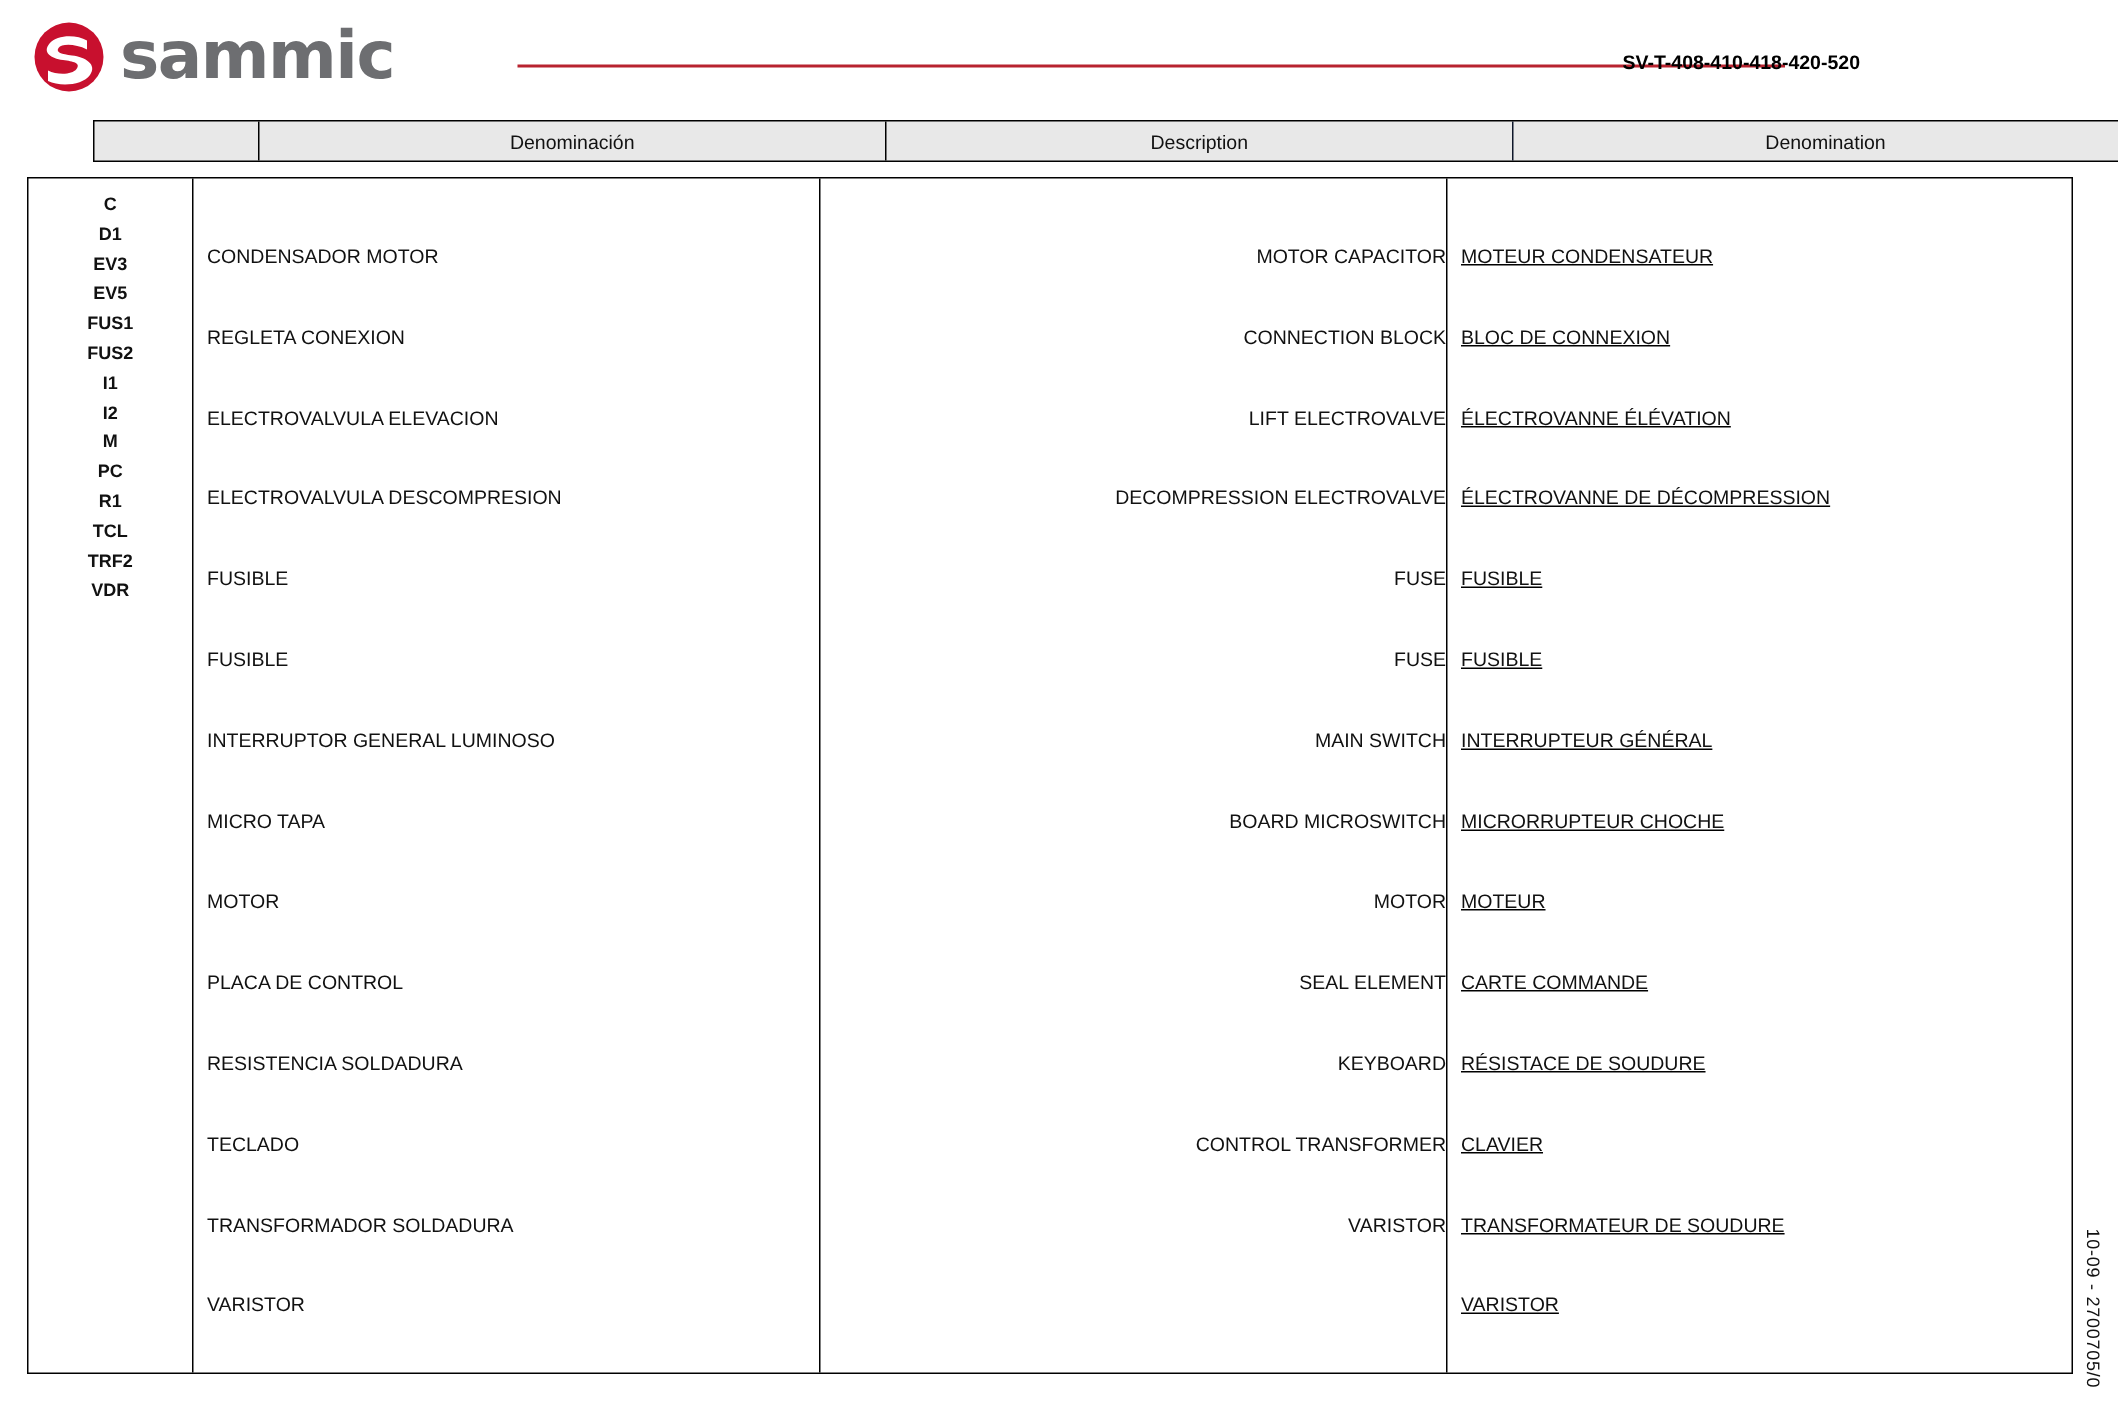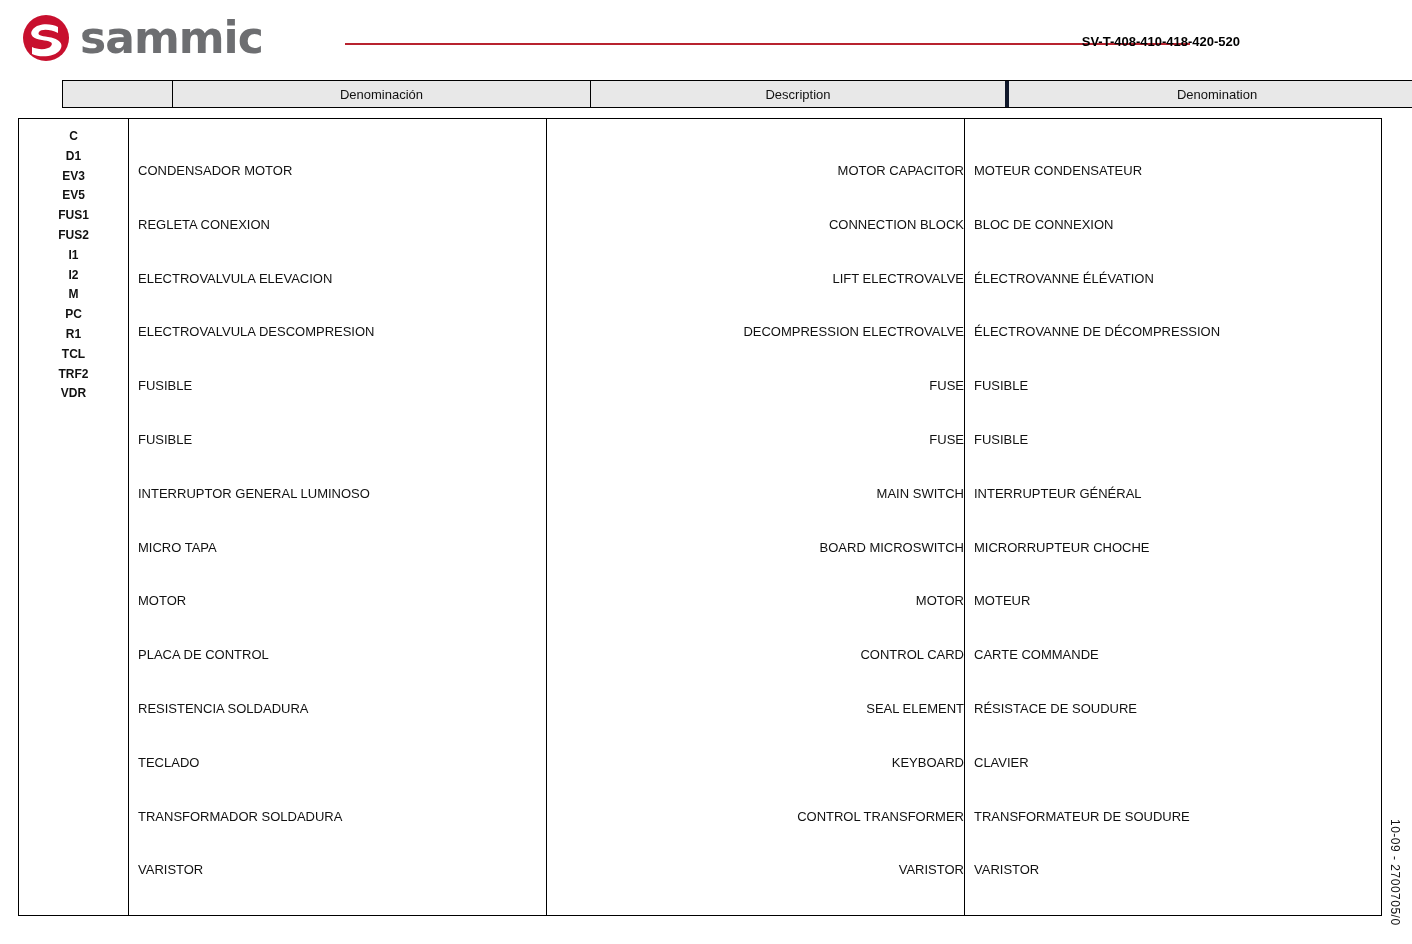--- a/index.html
+++ b/index.html
@@ -90,21 +90,21 @@
   .th.code-col {
     width: 110px;
     border-right: 1px solid #000;
   }
   .th.col-es {
     width: 418px;
     border-right: 1px solid #000;
   }
   .th.col-en {
     width: 418px;
-    border-right: 4px solid #0f172a;
+    border-right: 1px solid #0f172a;
   }
   .th.col-fr {
     flex: 1;
   }
 
   
   .table-body {
     position: absolute;
     left: 18px;
     top: 118px;
@@ -127,20 +127,21 @@
     width: 418px;
     border-right: 1px solid #000;
   }
   .col.col-en {
     width: 418px;
     border-right: 1px solid #000;
     text-align: right;
   }
   .col.col-fr {
     flex: 1;
+    text-decoration: underline;
   }
   .cell {
     height: 19.8px;
     line-height: 19.8px;
     font-size: 13px;
     color: #111;
     white-space: nowrap;
     overflow: hidden;
   }
   .cell.code {
@@ -229,21 +230,20 @@
   <div class="col col-en" id="col-en">
       <div class="cell text">MOTOR CAPACITOR</div>
       <div class="cell text">CONNECTION BLOCK</div>
       <div class="cell text">LIFT ELECTROVALVE</div>
       <div class="cell text">DECOMPRESSION ELECTROVALVE</div>
       <div class="cell text">FUSE</div>
       <div class="cell text">FUSE</div>
       <div class="cell text">MAIN SWITCH</div>
       <div class="cell text">BOARD MICROSWITCH</div>
       <div class="cell text">MOTOR</div>
-      <div class="cell text">CONTROL CARD</div>
       <div class="cell text">SEAL ELEMENT</div>
       <div class="cell text">KEYBOARD</div>
       <div class="cell text">CONTROL TRANSFORMER</div>
       <div class="cell text">VARISTOR</div>
     </div>
   <div class="col col-fr" id="col-fr">
       <div class="cell text">MOTEUR CONDENSATEUR</div>
       <div class="cell text">BLOC DE CONNEXION</div>
       <div class="cell text">ÉLECTROVANNE ÉLÉVATION</div>
       <div class="cell text">ÉLECTROVANNE DE DÉCOMPRESSION</div>

